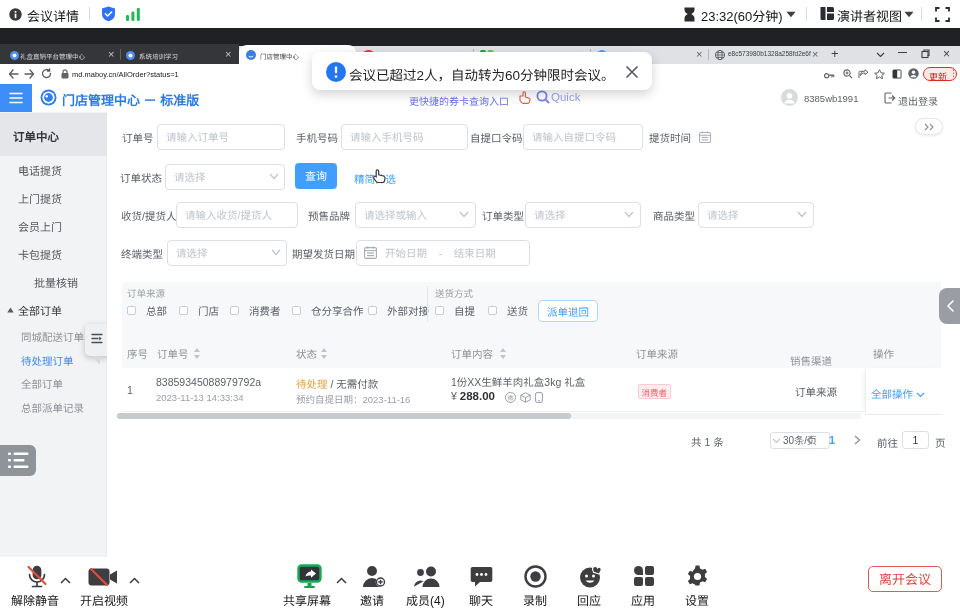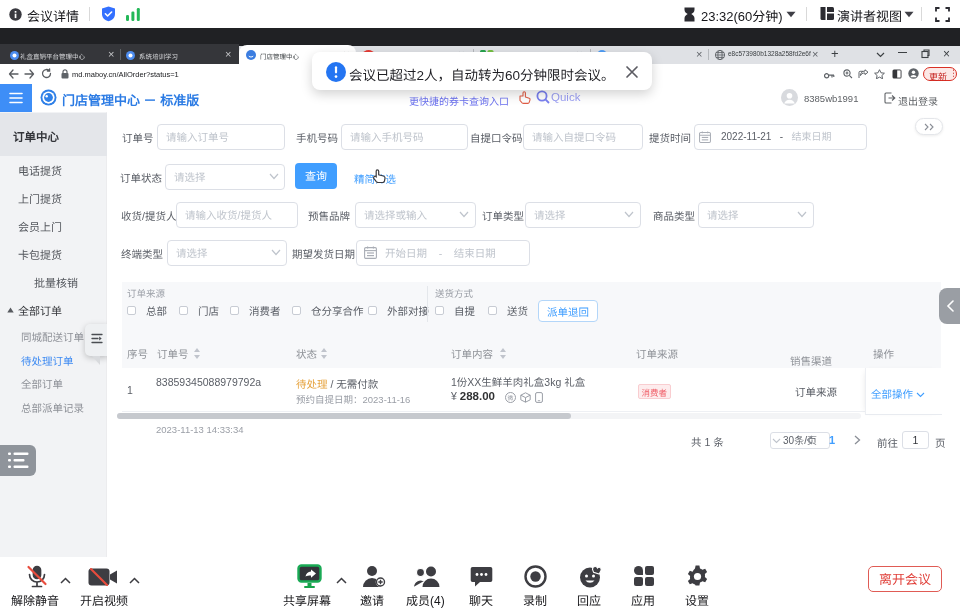--- a/index.html
+++ b/index.html
@@ -256,21 +256,20 @@
 
 <div class="abs" id="content" style="left:107px;top:112px;width:853px;height:445px;background:#fff;">
 
   <div class="abs lbl" style="left:15px;top:18px;">订单号</div>
   <div class="abs inp" style="left:50px;top:12px;width:128px;">请输入订单号</div>
   <div class="abs lbl" style="left:189px;top:18px;">手机号码</div>
   <div class="abs inp" style="left:234px;top:12px;width:127px;">请输入手机号码</div>
   <div class="abs lbl" style="left:363px;top:18px;">自提口令码</div>
   <div class="abs inp" style="left:416px;top:12px;width:120px;">请输入自提口令码</div>
   <div class="abs lbl" style="left:542px;top:18px;">提货时间</div>
-  <div class="abs inp" style="left:587px;top:12px;width:173px;color:#5a5e66;padding-left:26px;font-size:10px;">2022-11-21&nbsp;&nbsp;&nbsp;-&nbsp;&nbsp;&nbsp;<span style="color:#bfc4cc;">结束日期</span></div>
   <svg class="abs cal" style="left:592px;top:19px" width="12" height="12" viewBox="0 0 13 13">
       <rect x="0.6" y="1.6" width="11.8" height="10.8" rx="1.2" fill="none" stroke="#a9adb5" stroke-width="1.1"></rect>
       <path d="M0.6 4.6 h11.8" stroke="#a9adb5" stroke-width="1.1"></path>
       <path d="M3.6 0.5 v2 M9.4 0.5 v2" stroke="#a9adb5" stroke-width="1.1"></path>
       <rect x="3" y="6.4" width="7" height="1.2" fill="#a9adb5"></rect>
       <rect x="3" y="9" width="7" height="1.2" fill="#a9adb5"></rect>
     </svg>
 
   <div class="abs" style="left:808px;top:6px;width:28px;height:17px;background:#fff;border:1px solid #e4e6ea;border-radius:9px;box-shadow:0 1px 3px rgba(0,0,0,.08);"></div>
   <svg class="abs" style="left:817px;top:11px" width="11" height="8" viewBox="0 0 11 8">
@@ -351,21 +350,21 @@
     <span class="abs sort" style="left:214px;top:236px;"></span>
   <div class="abs th" style="left:344px;top:234px;">订单内容</div>
     <span class="abs sort" style="left:393px;top:236px;"></span>
   <div class="abs th" style="left:529px;top:234px;">订单来源</div>
   <div class="abs th" style="left:683px;top:241px;">销售渠道</div>
   <div class="abs th" style="left:766px;top:234px;">操作</div>
 
   <div class="abs" style="left:15px;top:256px;width:819px;height:44px;background:#fff;border-bottom:1px solid #eef0f4;"></div>
   <div class="abs" style="left:20px;top:272px;font-size:10.5px;color:#5a5e66;">1</div>
   <div class="abs" style="left:49px;top:264px;font-size:10.5px;color:#5a5e66;">83859345088979792a</div>
-  <div class="abs" style="left:49px;top:280px;font-size:9.5px;color:#9a9ea6;margin-top:32px;">2023-11-13 14:33:34</div>
+  <div class="abs" style="left:49px;top:280px;font-size:9.5px;color:#9a9ea6;">2023-11-13 14:33:34</div>
   <div class="abs" style="left:189px;top:264px;font-size:10.5px;color:#e6a23c;">待处理 <span style="color:#5a5e66;">/ 无需付款</span></div>
   <div class="abs" style="left:189px;top:280px;font-size:9.5px;color:#9a9ea6;">预约自提日期：2023-11-16</div>
   <div class="abs" style="left:344px;top:262px;font-size:10.5px;color:#5a5e66;">1份XX生鲜羊肉礼盒3kg 礼盒</div>
   <div class="abs" style="left:344px;top:278px;font-size:10.5px;color:#5a5e66;">¥ <b style="color:#303133;font-size:11.5px;">288.00</b></div>
   <svg class="abs" style="left:398px;top:280px" width="11" height="11" viewBox="0 0 11 11">
       <circle cx="5.5" cy="5.5" r="5" fill="none" stroke="#9a9ea6" stroke-width="1"></circle>
       <text x="5.5" y="8" font-size="6" text-anchor="middle" fill="#9a9ea6">微</text>
     </svg>
   <svg class="abs" style="left:413px;top:280px" width="11" height="11" viewBox="0 0 11 11">
       <path d="M5.5 0.8 L10.2 3.2 V7.8 L5.5 10.2 L0.8 7.8 V3.2 Z M0.8 3.2 L5.5 5.6 L10.2 3.2 M5.5 5.6 V10.2" fill="none" stroke="#9a9ea6" stroke-width="1"></path>

